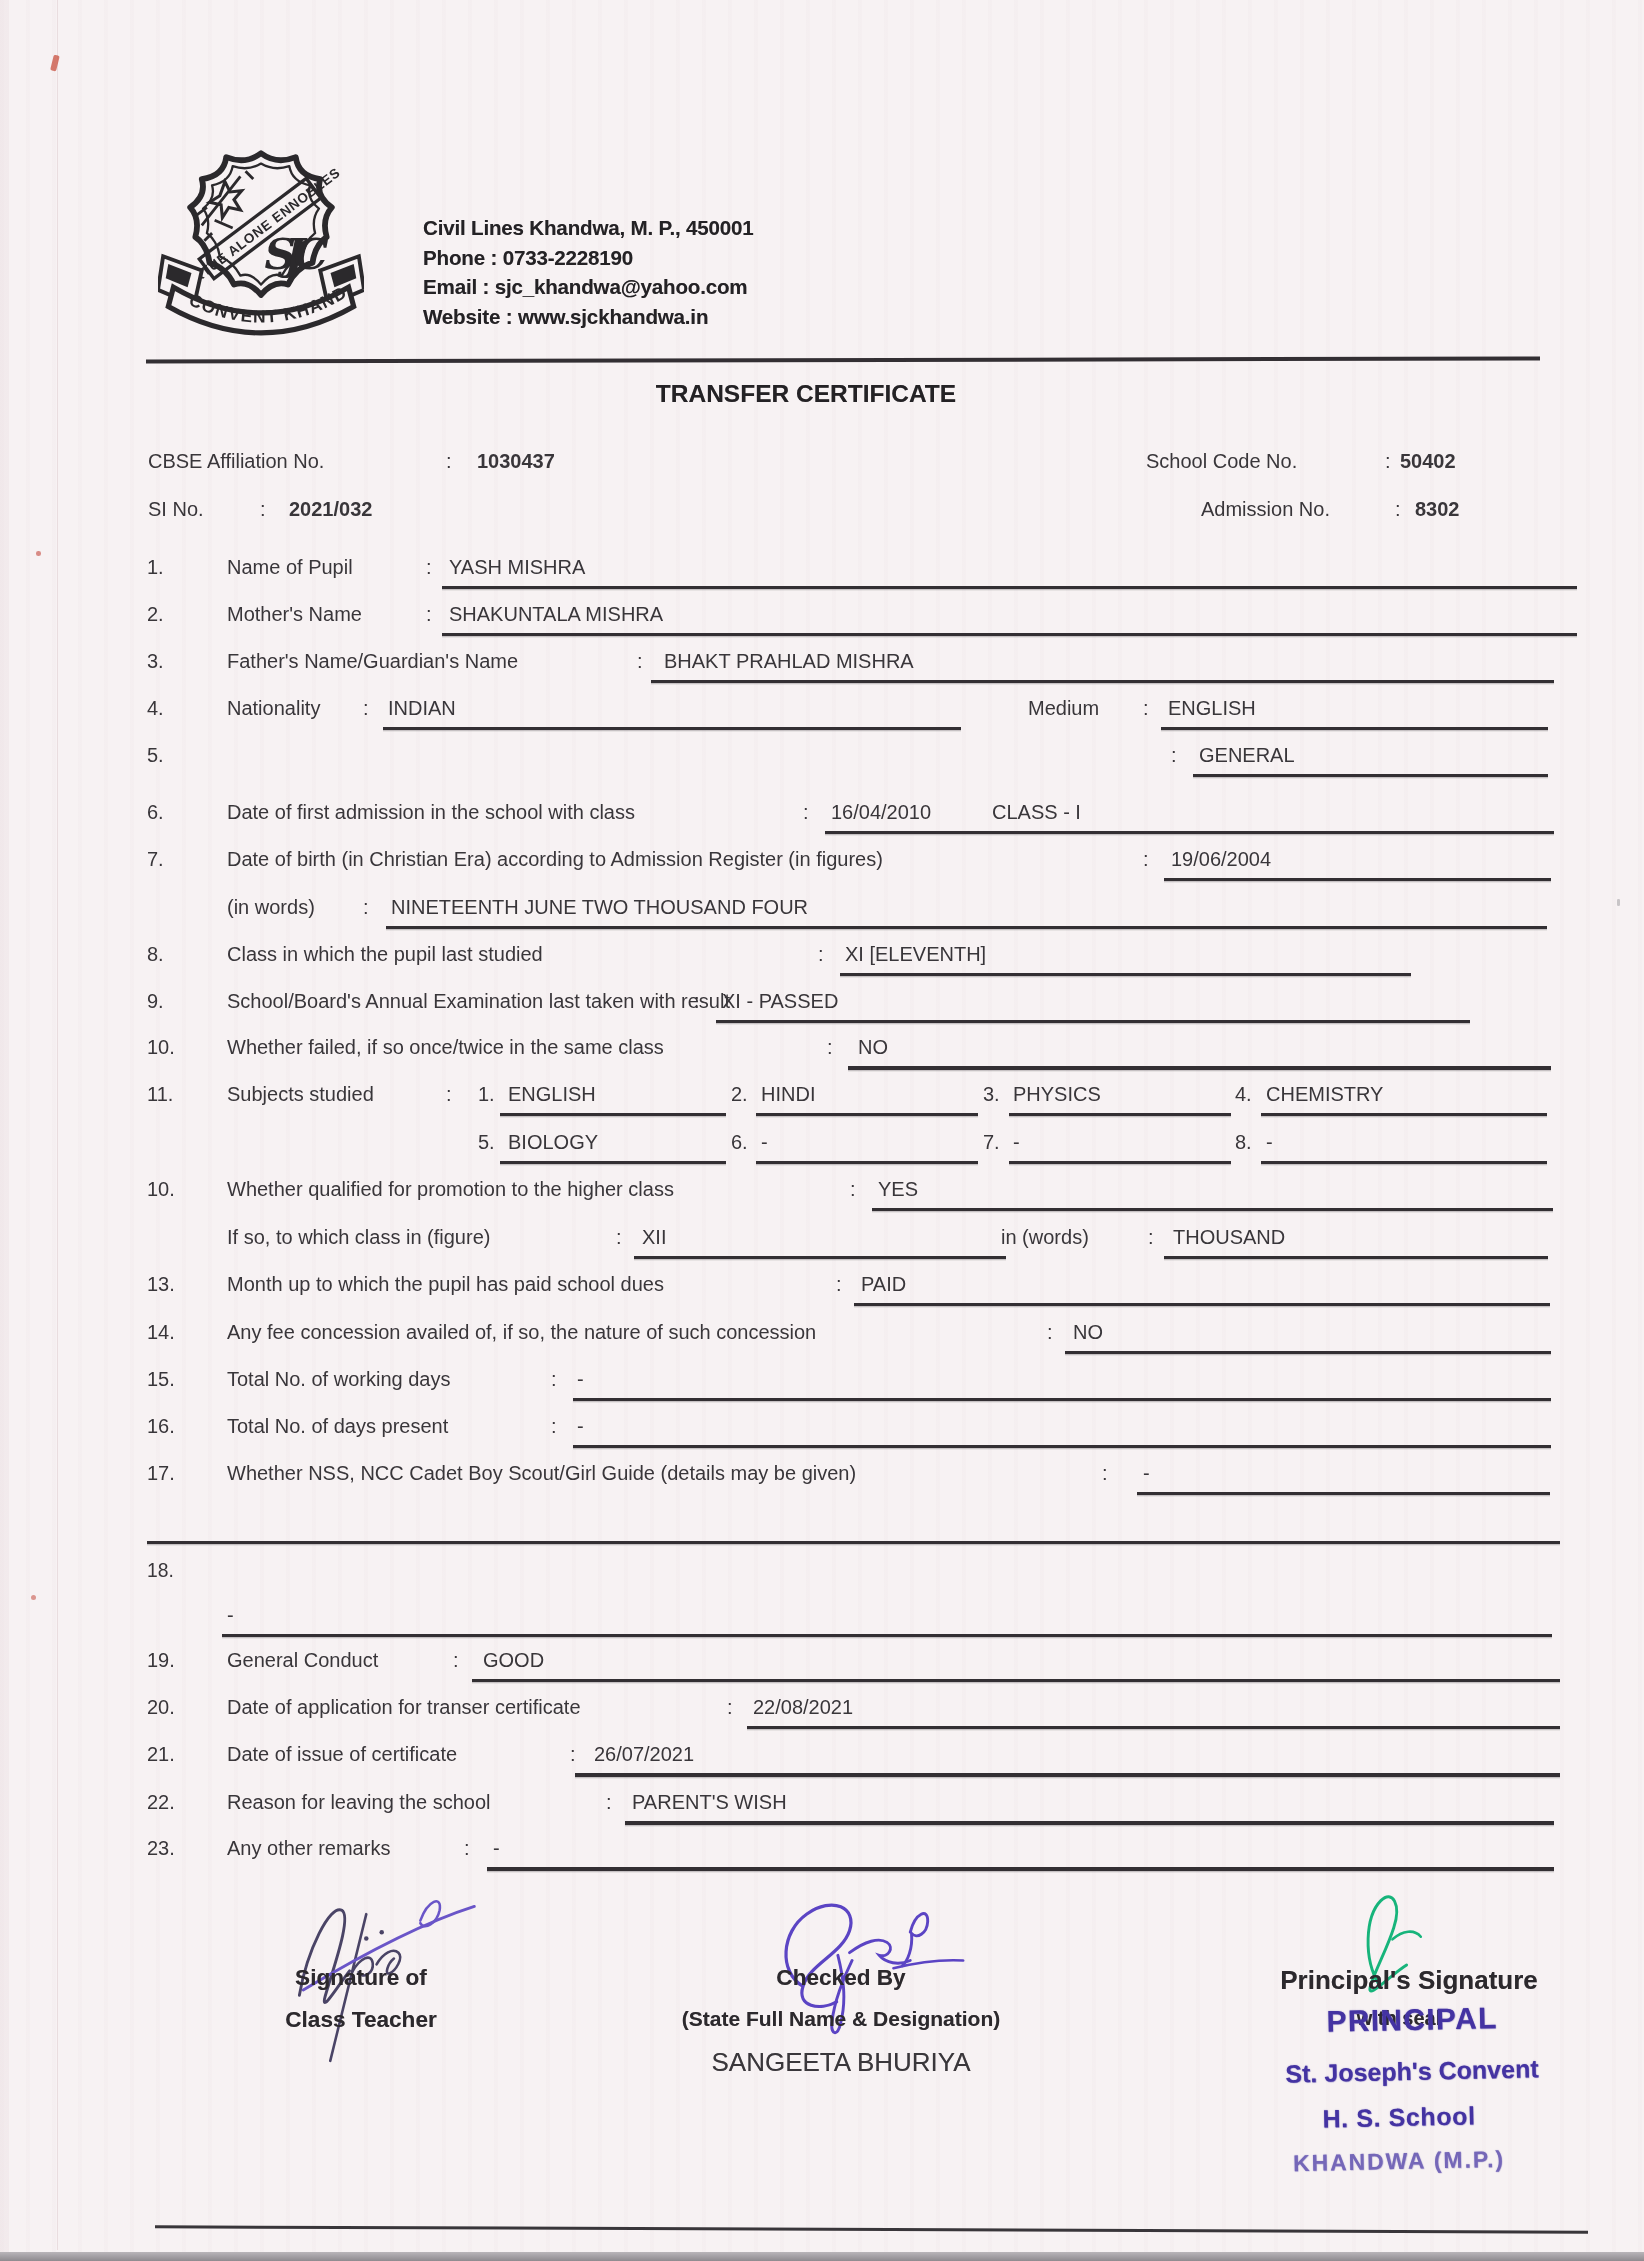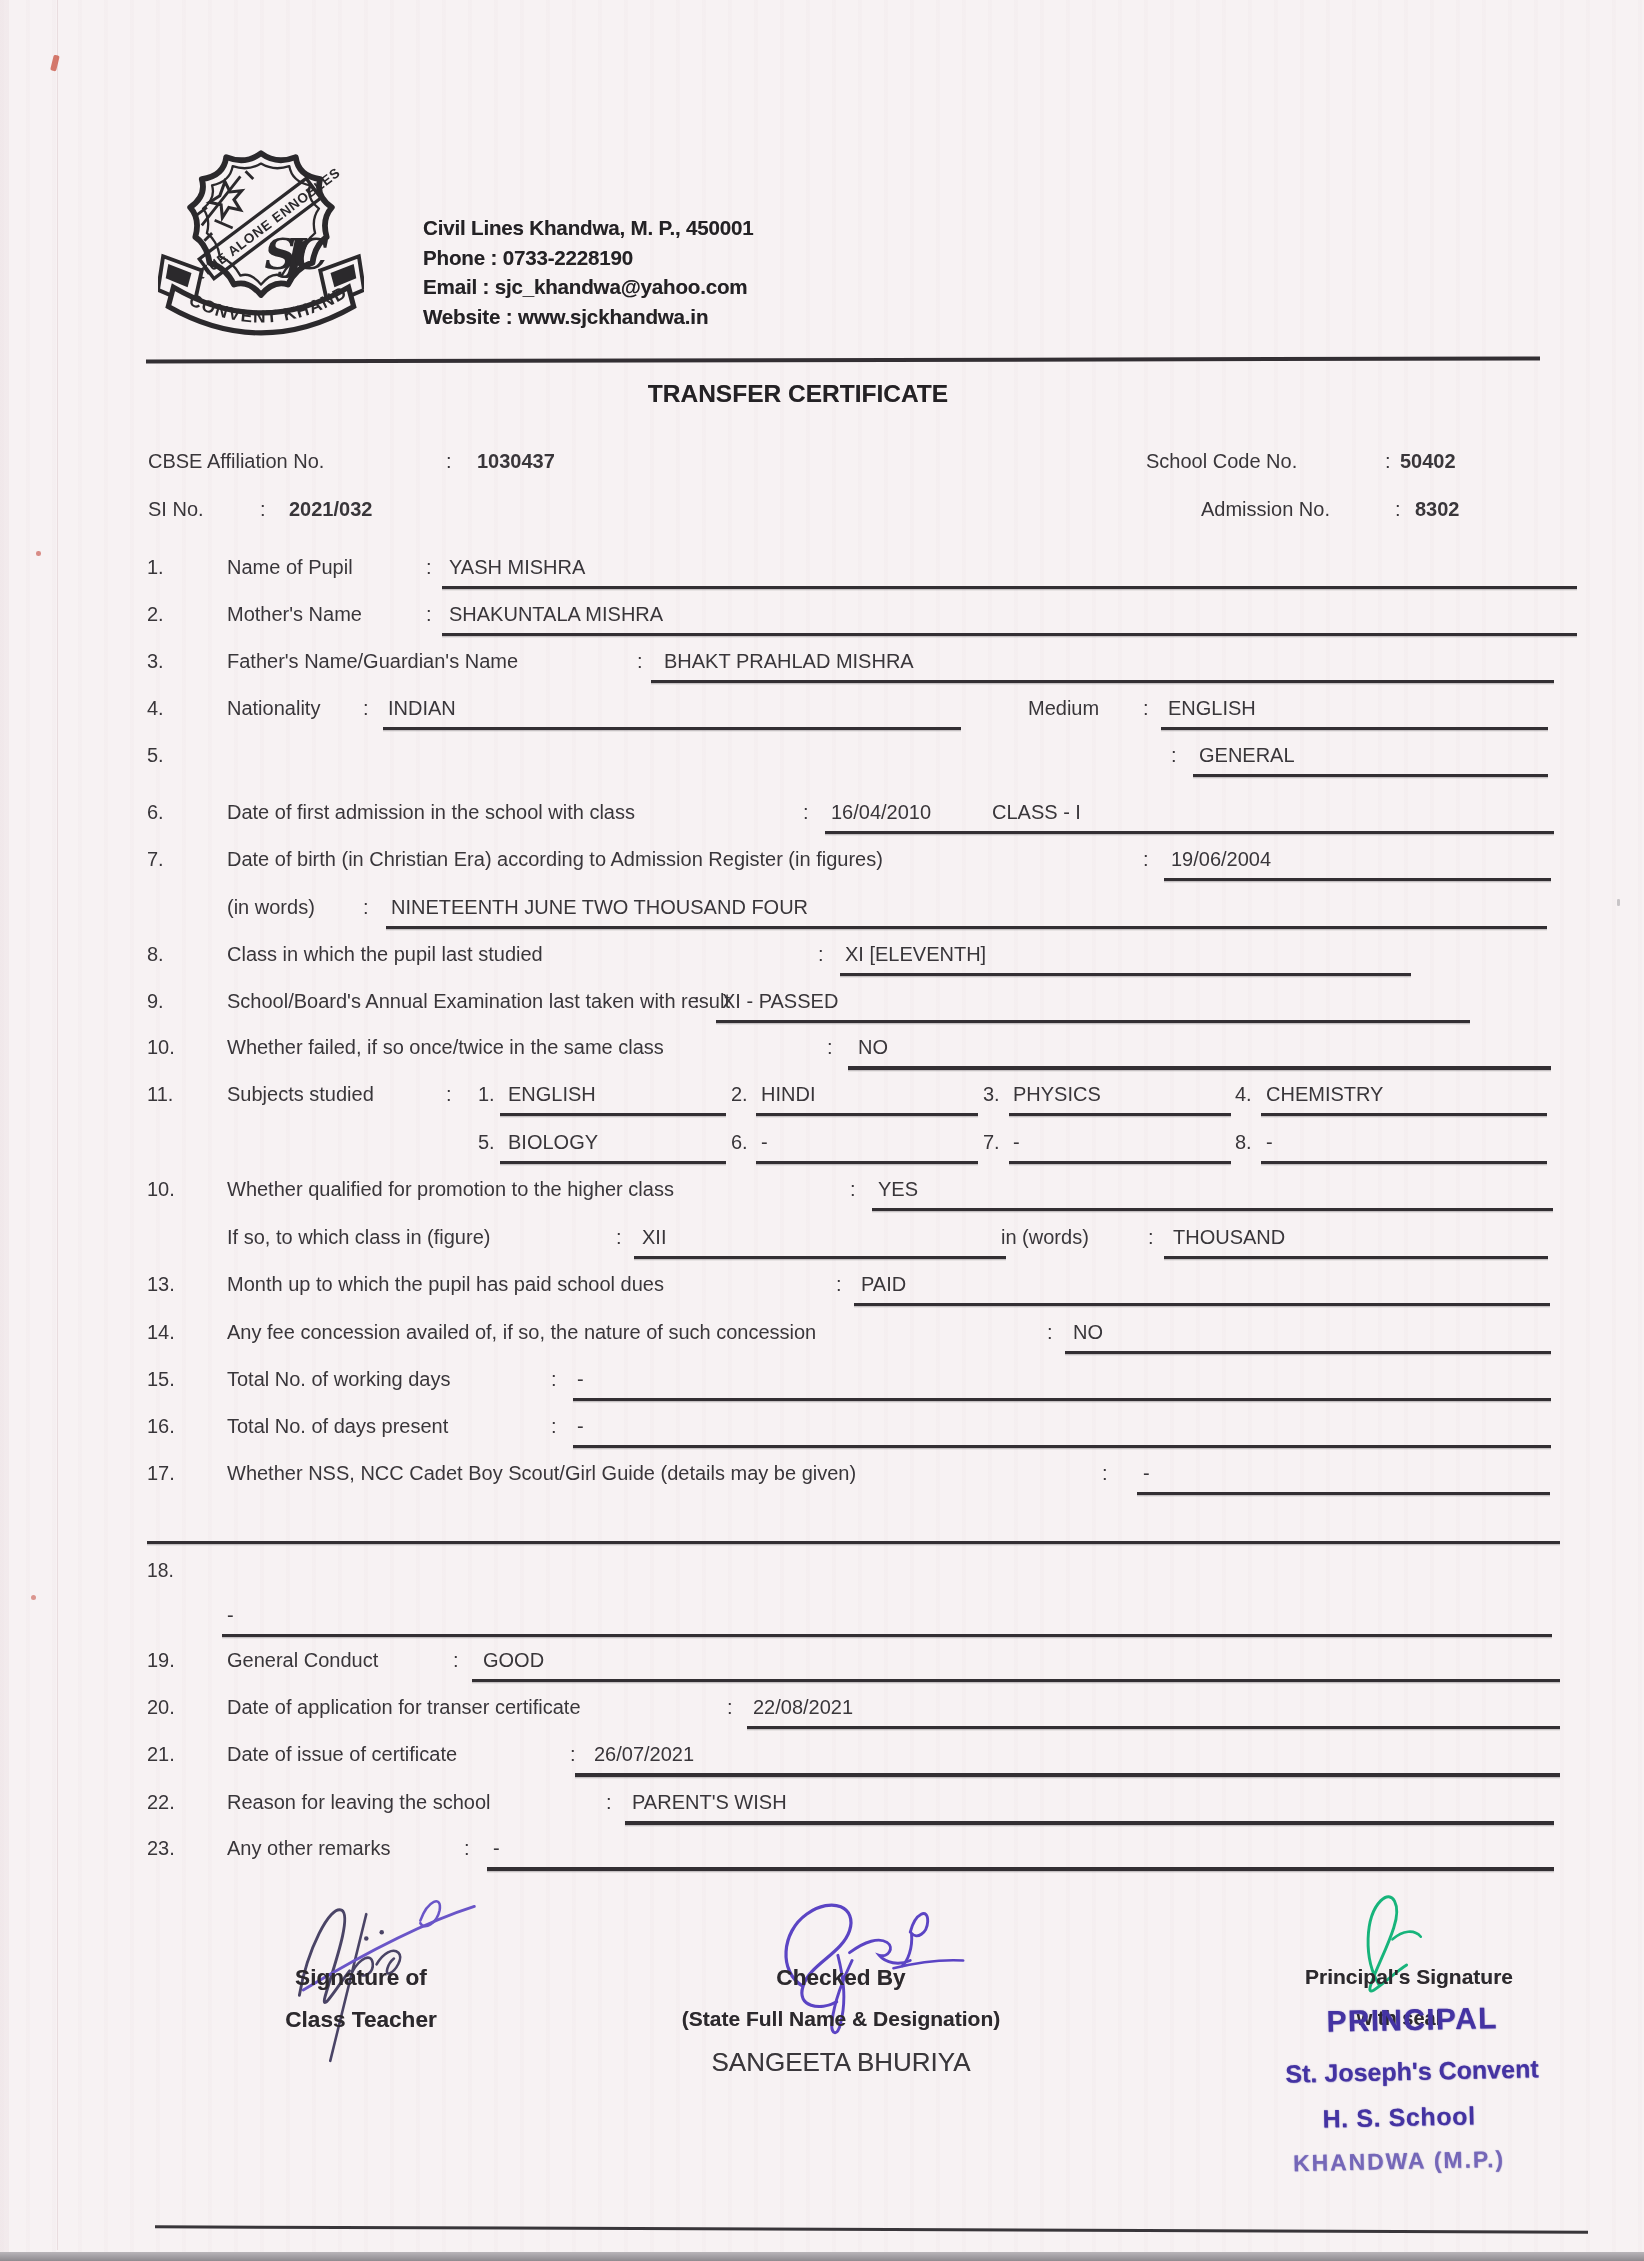--- a/index.html
+++ b/index.html
@@ -19,21 +19,21 @@
   .row span{position:absolute;white-space:nowrap;}
   .uline{position:absolute;height:2.6px;background:#332f33;box-shadow:0 1.3px 0 rgba(51,47,51,.25);}
   .uline.th{height:3.9px;}
   .center{transform:translateX(-50%);}
   .sigsvg{position:absolute;pointer-events:none;}
   .stampline{position:absolute;transform:translateX(-50%) rotate(-1.2deg);color:#4433a2;font-weight:bold;
     text-shadow:0 0 1.3px rgba(68,51,162,.55), 0.6px 0.6px 0 rgba(68,51,162,.25);}
   .artifact{position:absolute;}
   .hdr-name{font-size:35px;font-weight:bold;letter-spacing:-0.3px;color:#1d1b1e;}
   .hdr-addr{font-size:20.6px;font-weight:bold;color:#242225;letter-spacing:-0.2px;}
-  .title{font-size:24.5px;font-weight:bold;letter-spacing:0;color:#242225;}
+  .title{font-size:24.5px;font-weight:bold;letter-spacing:0;color:#242225;margin-left:8px;}
   .siglabel{font-weight:bold;color:#2c292d;font-size:22.6px;}
 </style>
 </head>
 <body>
 
 <div class="page">
 
   <svg class="abs" style="left:158px;top:143px" width="206" height="206" viewBox="0 0 160 160">
     <g fill="none" stroke="#2b292c" stroke-width="4.5" stroke-linejoin="round">
       <path d="M80 8 Q68 17 53 11 Q51 26 34 28 Q38 41 25 50 Q33 59 29 73 Q38 79 40 93 Q53 97 59 110 Q70 106 80 118 Q90 106 101 110 Q107 97 120 93 Q122 79 131 73 Q127 59 135 50 Q122 41 126 28 Q109 26 107 11 Q92 17 80 8 Z"></path>
@@ -353,21 +353,21 @@
     </g>
   </svg>
 
   <div class="abs siglabel center scan" style="left:361px;top:1965px">Signature of</div>
   <div class="abs siglabel center scan" style="left:361px;top:2007px">Class Teacher</div>
 
   <div class="abs siglabel center scan" style="left:841px;top:1965px">Checked By</div>
   <div class="abs siglabel center scan" style="left:841px;top:2007px;font-size:21px">(State Full Name &amp; Designation)</div>
   <div class="abs center scan" style="left:841px;top:2047px;font-size:26px;color:#3a373b">SANGEETA BHURIYA</div>
 
-  <div class="abs siglabel center scan" style="left:1409px;top:1965px;font-size:21px">Principal's Signature</div>
+  <div class="abs siglabel center scan" style="left:1409px;top:1965px;font-size:26px">Principal's Signature</div>
   <div class="abs siglabel center scan" style="left:1399px;top:2007px;font-size:20px">with seal</div>
 
   <div class="abs">
     <div class="stampline" style="left:1412px;top:2003px;font-size:30px;letter-spacing:1.3px">PRINCIPAL</div>
     <div class="stampline" style="left:1412px;top:2057px;font-size:25px">St. Joseph's Convent</div>
     <div class="stampline" style="left:1399px;top:2103px;font-size:25px;letter-spacing:0.6px">H. S. School</div>
     <div class="stampline" style="left:1399px;top:2148px;font-size:23px;letter-spacing:1.9px;opacity:.72">KHANDWA (M.P.)</div>
   </div>
 
   <div class="abs" style="left:155px;top:2228px;width:1433px;height:3.2px;background:#39363a;transform:rotate(0.22deg)"></div>

